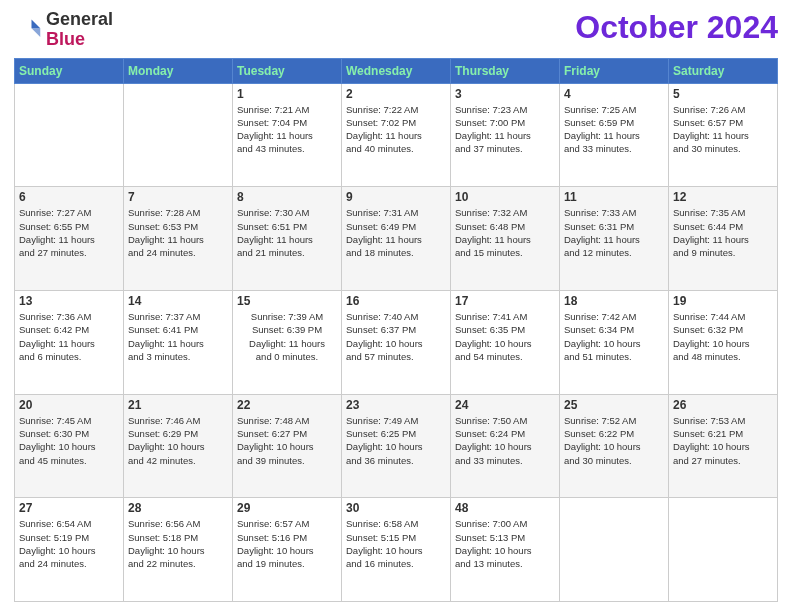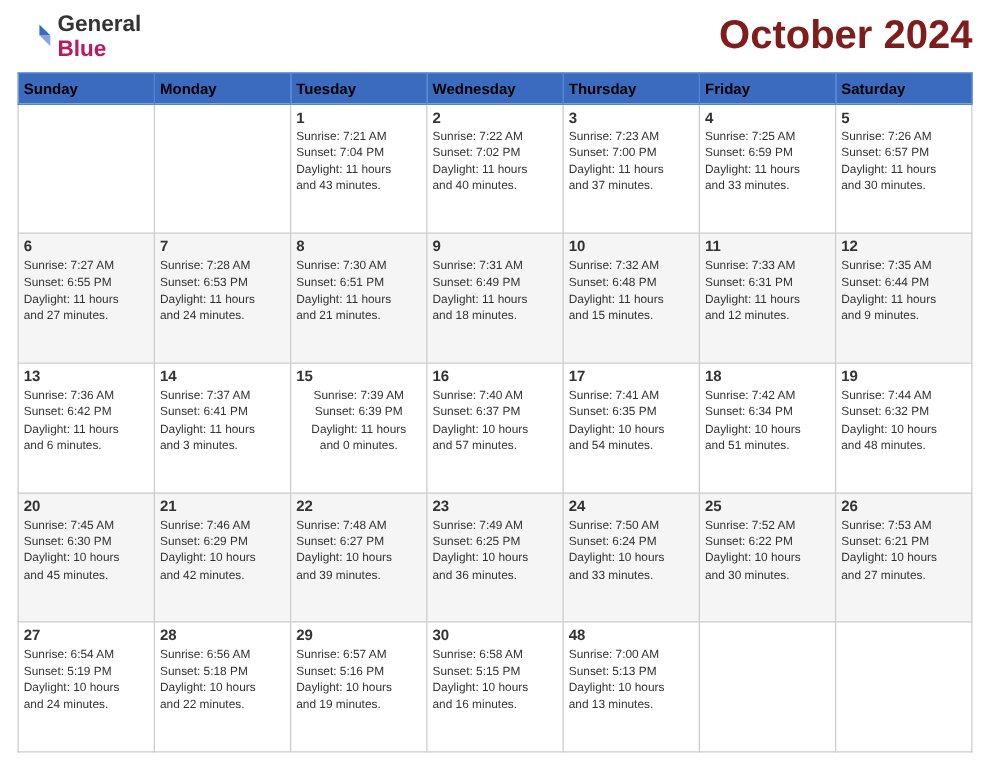--- a/index.html
+++ b/index.html
@@ -40,37 +40,37 @@
     .logo-icon {
       width: 28px;
       height: 28px;
     }
     .title-block {
       text-align: right;
     }
     .month-title {
       font-size: 32px;
       font-weight: bold;
-      color: #7f1d1d;
+      color: #6d28d9;
       line-height: 1.1;
     }
     .location {
       font-size: 14px;
       color: #555;
     }
     .calendar {
       flex: 1;
       border: 1px solid #ccc;
       border-collapse: collapse;
       width: 100%;
       table-layout: fixed;
     }
     .calendar th {
       background: #3a6bbf;
-      color: #000000;
+      color: #86efac;
       font-size: 12px;
       font-weight: bold;
       padding: 5px 4px;
       text-align: left;
       border: 1px solid #5585d0;
     }
     .calendar td {
       border: 1px solid #ccc;
       vertical-align: top;
       padding: 3px 4px;

